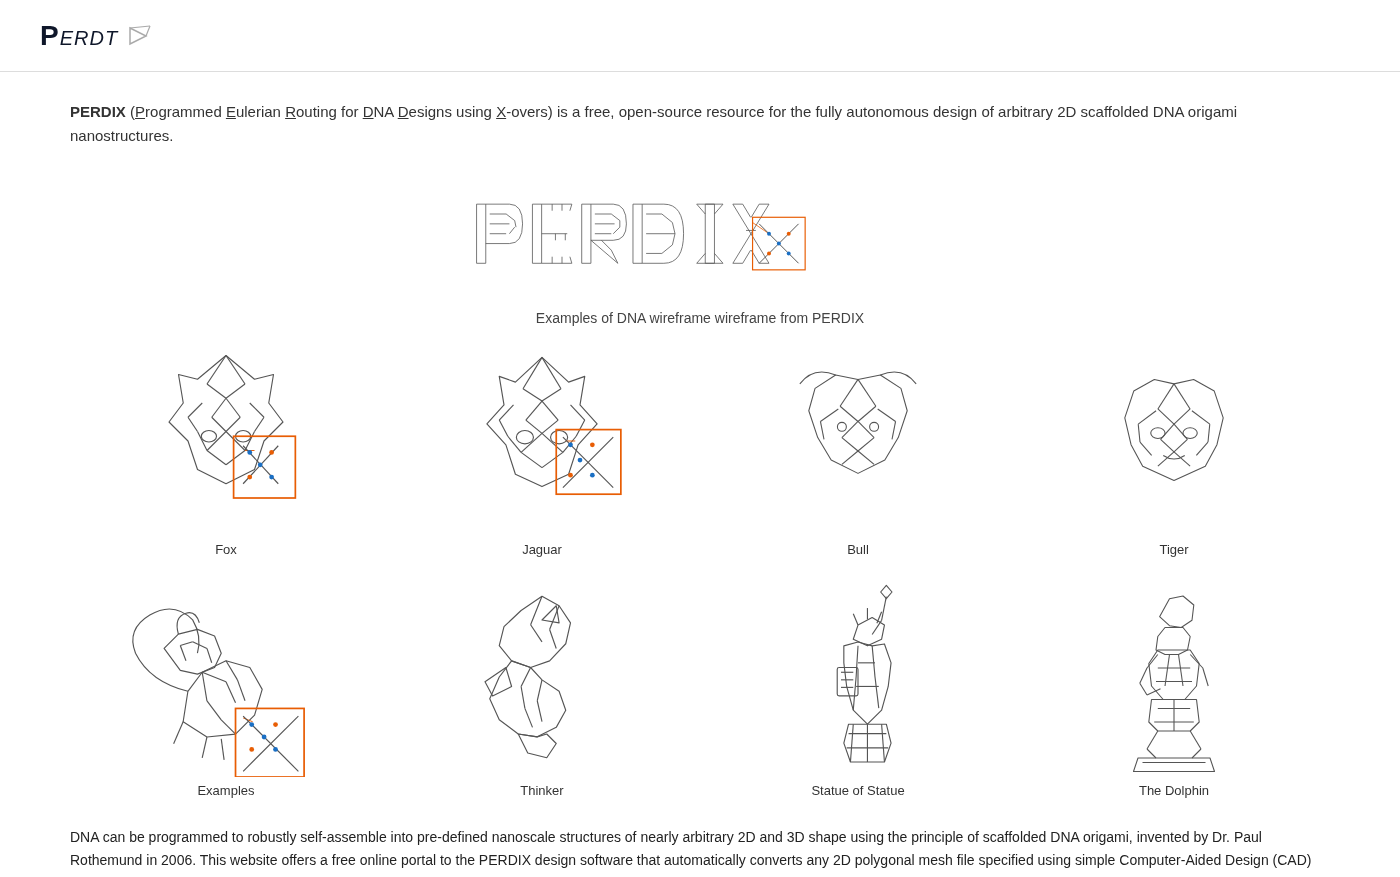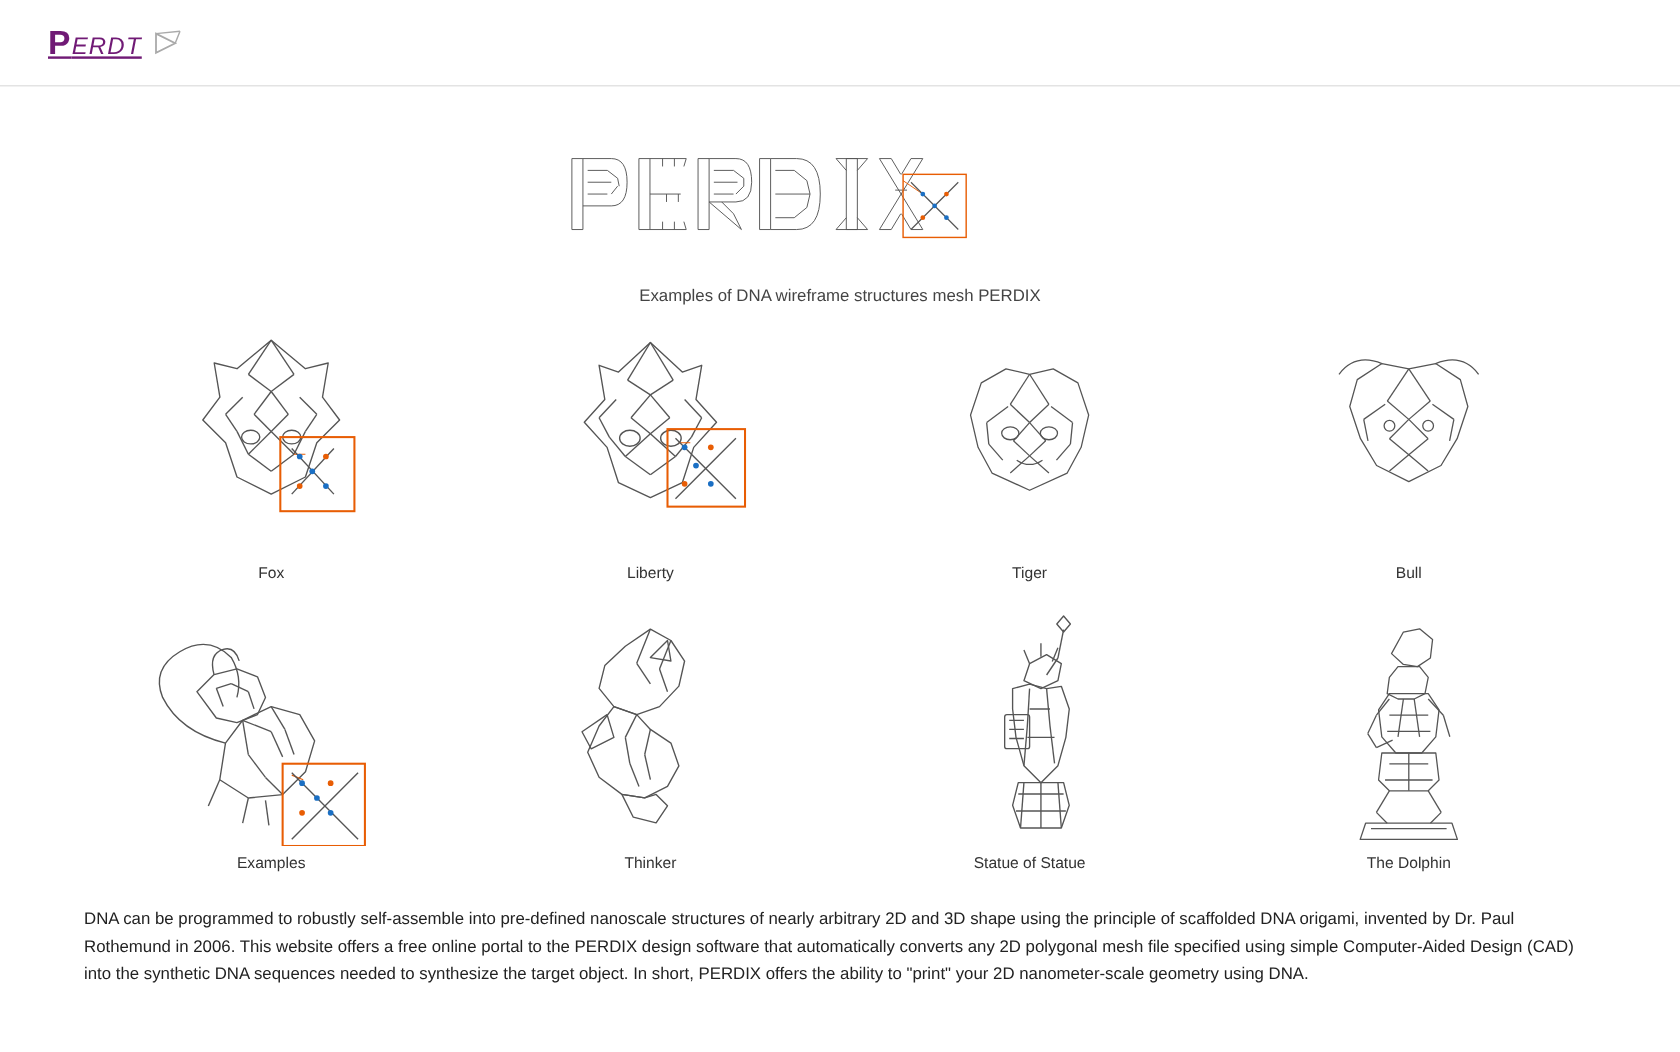--- a/index.html
+++ b/index.html
@@ -21,22 +21,21 @@
     .nav-logo {
       display: flex;
       align-items: center;
       gap: 4px;
     }
     .nav-logo-text {
       font-size: 28px;
       font-weight: 700;
       letter-spacing: 1px;
       font-family: Arial, sans-serif;
-      color: #701a75;
-      text-decoration: underline;
+      color: #0f172a;
     }
     .nav-links {
       display: flex;
       gap: 32px;
       align-items: center;
       font-family: Arial, sans-serif;
       font-size: 15px;
     }
     .nav-links a {
       text-decoration: none;
@@ -145,20 +144,23 @@
     <svg width="32" height="32" viewBox="0 0 32 32">
       <polygon points="8,8 24,16 8,24" fill="none" stroke="#aaa" stroke-width="1.5"></polygon>
       <line x1="8" y1="8" x2="28" y2="6" stroke="#aaa" stroke-width="1.2"></line>
       <line x1="24" y1="16" x2="28" y2="6" stroke="#aaa" stroke-width="1.2"></line>
     </svg>
   </div>
 </nav>
 
 <div class="main">
 
+  <p class="intro-text">
+    <strong>PERDIX</strong> (<u>P</u>rogrammed <u>E</u>ulerian <u>R</u>outing for <u>D</u>NA <u>D</u>esigns using <u>X</u>-overs) is a free, open-source resource for the fully autonomous design of arbitrary 2D scaffolded DNA origami nanostructures.
+  </p>
 
   <div class="perdix-banner">
     <svg viewBox="0 0 700 120" xmlns="http://www.w3.org/2000/svg">
 
       <g class="wireframe">
         <rect x="10" y="10" width="14" height="90"></rect>
         <path d="M24,10 L60,10 Q80,10 80,40 Q80,70 60,70 L24,70"></path>
         <line x1="30" y1="25" x2="55" y2="25"></line>
         <line x1="30" y1="40" x2="60" y2="40"></line>
         <line x1="30" y1="55" x2="55" y2="55"></line>
@@ -239,21 +241,21 @@
         <line x1="70" y1="10" x2="10" y2="70" stroke="#555" stroke-width="1.5"></line>
         <circle cx="25" cy="25" r="3" class="zoom-dot-blue"></circle>
         <circle cx="55" cy="25" r="3" class="zoom-dot-orange"></circle>
         <circle cx="40" cy="40" r="3" class="zoom-dot-blue"></circle>
         <circle cx="25" cy="55" r="3" class="zoom-dot-orange"></circle>
         <circle cx="55" cy="55" r="3" class="zoom-dot-blue"></circle>
       </g>
     </svg>
   </div>
 
-  <p class="examples-label">Examples of DNA wireframe structures mesh PERDIX</p>
+  <p class="examples-label">Examples of DNA wireframe wireframe from PERDIX</p>
 
   <div class="animal-grid">
 
     <div class="animal-item">
       <div class="animal-figure">
         <svg viewBox="0 0 200 200" width="200" height="190">
           <g class="wireframe">
 
             <polygon points="100,10 130,35 150,30 145,60 160,80 140,100 130,130 100,145 70,130 60,100 40,80 55,60 50,30 70,35"></polygon>
             <line x1="100" y1="10" x2="80" y2="40"></line>
@@ -325,21 +327,53 @@
 
           <line x1="132" y1="96" x2="185" y2="149" stroke="#555" stroke-width="1.2"></line>
           <line x1="185" y1="96" x2="132" y2="149" stroke="#555" stroke-width="1.2"></line>
           <circle cx="140" cy="104" r="2.5" class="zoom-dot-blue"></circle>
           <circle cx="163" cy="104" r="2.5" class="zoom-dot-orange"></circle>
           <circle cx="150" cy="120" r="2.5" class="zoom-dot-blue"></circle>
           <circle cx="140" cy="136" r="2.5" class="zoom-dot-orange"></circle>
           <circle cx="163" cy="136" r="2.5" class="zoom-dot-blue"></circle>
         </svg>
       </div>
-      <span class="animal-label">Liberty</span>
+      <span class="animal-label">Jaguar</span>
+    </div>
+
+    <div class="animal-item">
+      <div class="animal-figure">
+        <svg viewBox="0 0 200 190" width="180" height="170">
+          <g class="wireframe">
+
+            <polygon points="100,15 125,10 148,25 155,50 145,80 130,105 100,120 70,105 55,80 45,50 52,25 75,10"></polygon>
+            <line x1="100" y1="15" x2="80" y2="45"></line>
+            <line x1="100" y1="15" x2="120" y2="45"></line>
+            <line x1="80" y1="45" x2="100" y2="62"></line>
+            <line x1="120" y1="45" x2="100" y2="62"></line>
+            <line x1="100" y1="62" x2="82" y2="80"></line>
+            <line x1="100" y1="62" x2="118" y2="80"></line>
+            <line x1="82" y1="80" x2="100" y2="95"></line>
+            <line x1="118" y1="80" x2="100" y2="95"></line>
+            <line x1="100" y1="95" x2="82" y2="110"></line>
+            <line x1="100" y1="95" x2="118" y2="110"></line>
+            <line x1="78" y1="48" x2="58" y2="62"></line>
+            <line x1="122" y1="48" x2="142" y2="62"></line>
+            <line x1="58" y1="62" x2="62" y2="82"></line>
+            <line x1="142" y1="62" x2="138" y2="82"></line>
+
+            <path d="M75,10 Q50,0 35,20" fill="none"></path>
+            <path d="M125,10 Q150,0 165,20" fill="none"></path>
+
+            <circle cx="82" cy="68" r="5"></circle>
+            <circle cx="118" cy="68" r="5"></circle>
+          </g>
+        </svg>
+      </div>
+      <span class="animal-label">Bull</span>
     </div>
 
     <div class="animal-item">
       <div class="animal-figure">
         <svg viewBox="0 0 200 190" width="180" height="170">
           <g class="wireframe">
             <polygon points="100,20 122,15 145,28 155,58 148,88 135,112 100,128 65,112 52,88 45,58 55,28 78,15"></polygon>
             <line x1="100" y1="20" x2="82" y2="48"></line>
             <line x1="100" y1="20" x2="118" y2="48"></line>
             <line x1="82" y1="48" x2="100" y2="65"></line>
@@ -360,52 +394,20 @@
             <ellipse cx="118" cy="75" rx="8" ry="6"></ellipse>
             <path d="M88,100 Q100,108 112,100"></path>
           </g>
         </svg>
       </div>
       <span class="animal-label">Tiger</span>
     </div>
 
     <div class="animal-item">
       <div class="animal-figure">
-        <svg viewBox="0 0 200 190" width="180" height="170">
-          <g class="wireframe">
-
-            <polygon points="100,15 125,10 148,25 155,50 145,80 130,105 100,120 70,105 55,80 45,50 52,25 75,10"></polygon>
-            <line x1="100" y1="15" x2="80" y2="45"></line>
-            <line x1="100" y1="15" x2="120" y2="45"></line>
-            <line x1="80" y1="45" x2="100" y2="62"></line>
-            <line x1="120" y1="45" x2="100" y2="62"></line>
-            <line x1="100" y1="62" x2="82" y2="80"></line>
-            <line x1="100" y1="62" x2="118" y2="80"></line>
-            <line x1="82" y1="80" x2="100" y2="95"></line>
-            <line x1="118" y1="80" x2="100" y2="95"></line>
-            <line x1="100" y1="95" x2="82" y2="110"></line>
-            <line x1="100" y1="95" x2="118" y2="110"></line>
-            <line x1="78" y1="48" x2="58" y2="62"></line>
-            <line x1="122" y1="48" x2="142" y2="62"></line>
-            <line x1="58" y1="62" x2="62" y2="82"></line>
-            <line x1="142" y1="62" x2="138" y2="82"></line>
-
-            <path d="M75,10 Q50,0 35,20" fill="none"></path>
-            <path d="M125,10 Q150,0 165,20" fill="none"></path>
-
-            <circle cx="82" cy="68" r="5"></circle>
-            <circle cx="118" cy="68" r="5"></circle>
-          </g>
-        </svg>
-      </div>
-      <span class="animal-label">Bull</span>
-    </div>
-
-    <div class="animal-item">
-      <div class="animal-figure">
         <svg viewBox="0 0 240 210" width="230" height="200">
           <g class="wireframe">
 
             <polygon points="80,120 95,100 120,88 145,95 158,118 150,145 130,165 100,168 75,152"></polygon>
 
             <polygon points="55,75 70,60 90,55 108,62 115,80 108,95 90,102 72,98"></polygon>
 
             <path d="M80,120 Q40,110 25,80 Q15,55 40,40 Q65,25 85,45 Q95,62 90,80"></path>
 
             <path d="M70,60 Q65,42 78,38 Q88,35 92,48"></path>

